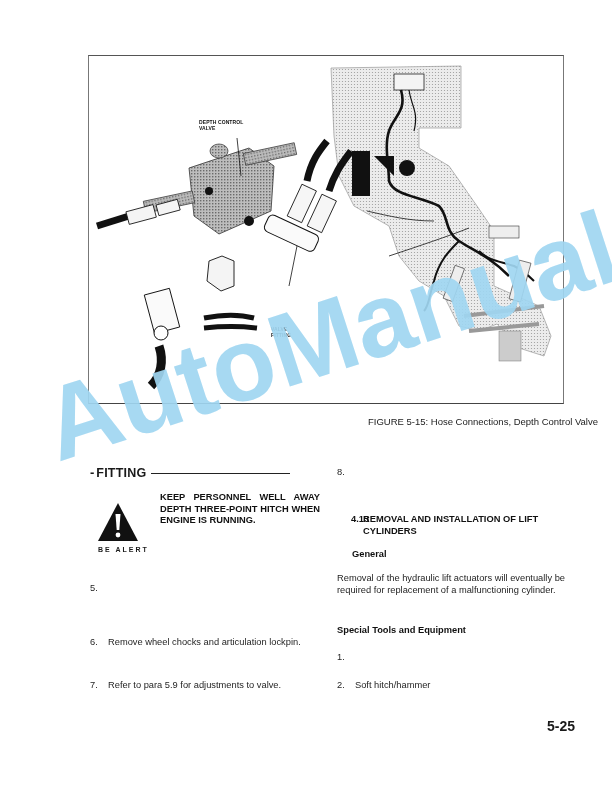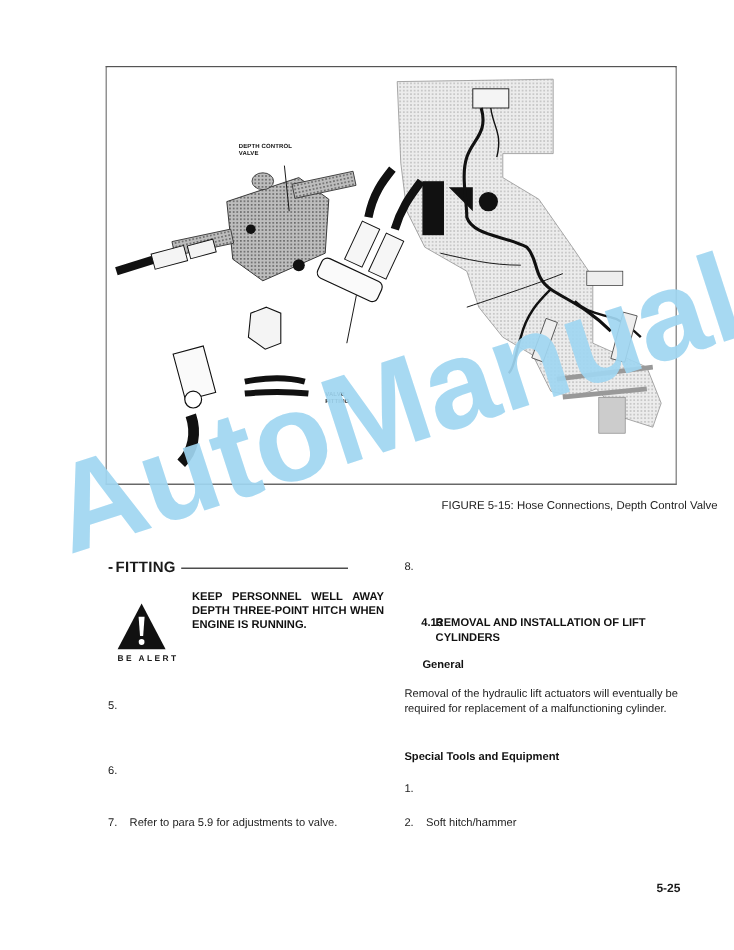--- a/index.html
+++ b/index.html
@@ -24,21 +24,21 @@
   .alert-icon { position: absolute; left: 97px; top: 502px; width: 42px; height: 40px; }
   .alert-label { position: absolute; left: 98px; top: 546px; font-size: 7px; font-weight: bold; letter-spacing: 2px; }
 
   .step { position: absolute; font-size: 9.3px; line-height: 11.8px; color: #1e1e1e; }
   .step .num { position: absolute; left: 0; top: 0; }
   .step .txt { position: absolute; left: 18px; top: 0; text-align: justify; text-align-last: left; }
 
   .heading { position: absolute; font-size: 9.3px; font-weight: bold; line-height: 11.5px; color: #111; }
   .para { position: absolute; font-size: 9.3px; line-height: 11.8px; color: #1e1e1e; text-align: justify; text-align-last: left; }
 
-  .page-number { position: absolute; left: 547px; top: 718px; font-size: 10px; font-weight: bold; margin-top: 17px; }
+  .page-number { position: absolute; left: 547px; top: 718px; font-size: 14px; font-weight: bold; }
 
   .watermark { position: absolute; left: 0; top: 0; width: 612px; height: 792px; pointer-events: none; }
 </style>
 </head>
 <body>
 
 <div class="figure-frame">
   <svg width="476" height="349" viewBox="0 0 476 349">
     <defs>
       <pattern id="dots" width="3" height="3" patternUnits="userSpaceOnUse">
@@ -129,20 +129,21 @@
 </svg>
 <div class="alert-label">BE ALERT</div>
 
 <div class="caution-text">KEEP PERSONNEL WELL AWAY DEPTH THREE-POINT HITCH WHEN ENGINE IS RUNNING.</div>
 
 <div class="step" style="left:90px; top:583px; width:230px; height:40px;">
   <span class="num">5.</span>
 </div>
 <div class="step" style="left:90px; top:637px; width:230px; height:30px;">
   <span class="num">6.</span>
+  <span class="txt" style="width:211px;">Remove wheel chocks and articulation lockpin.</span>
 </div>
 <div class="step" style="left:90px; top:680px; width:230px; height:14px;">
   <span class="num">7.</span>
   <span class="txt" style="width:220px; white-space:nowrap;">Refer to para 5.9 for adjustments to valve.</span>
 </div>
 
 <div class="step" style="left:337px; top:467px; width:230px; height:40px;">
   <span class="num">8.</span>
 </div>
 

